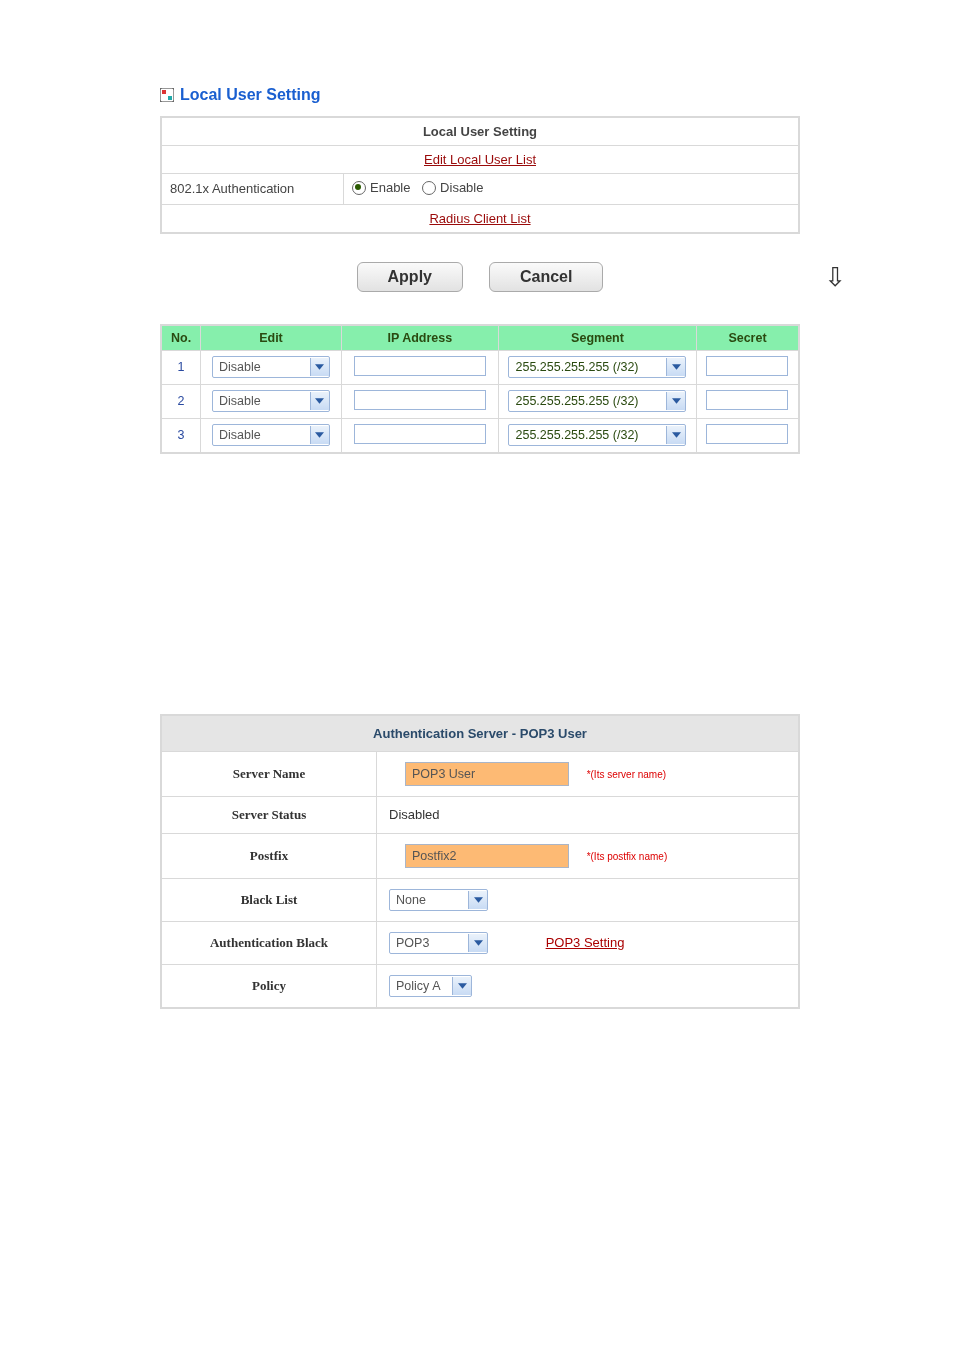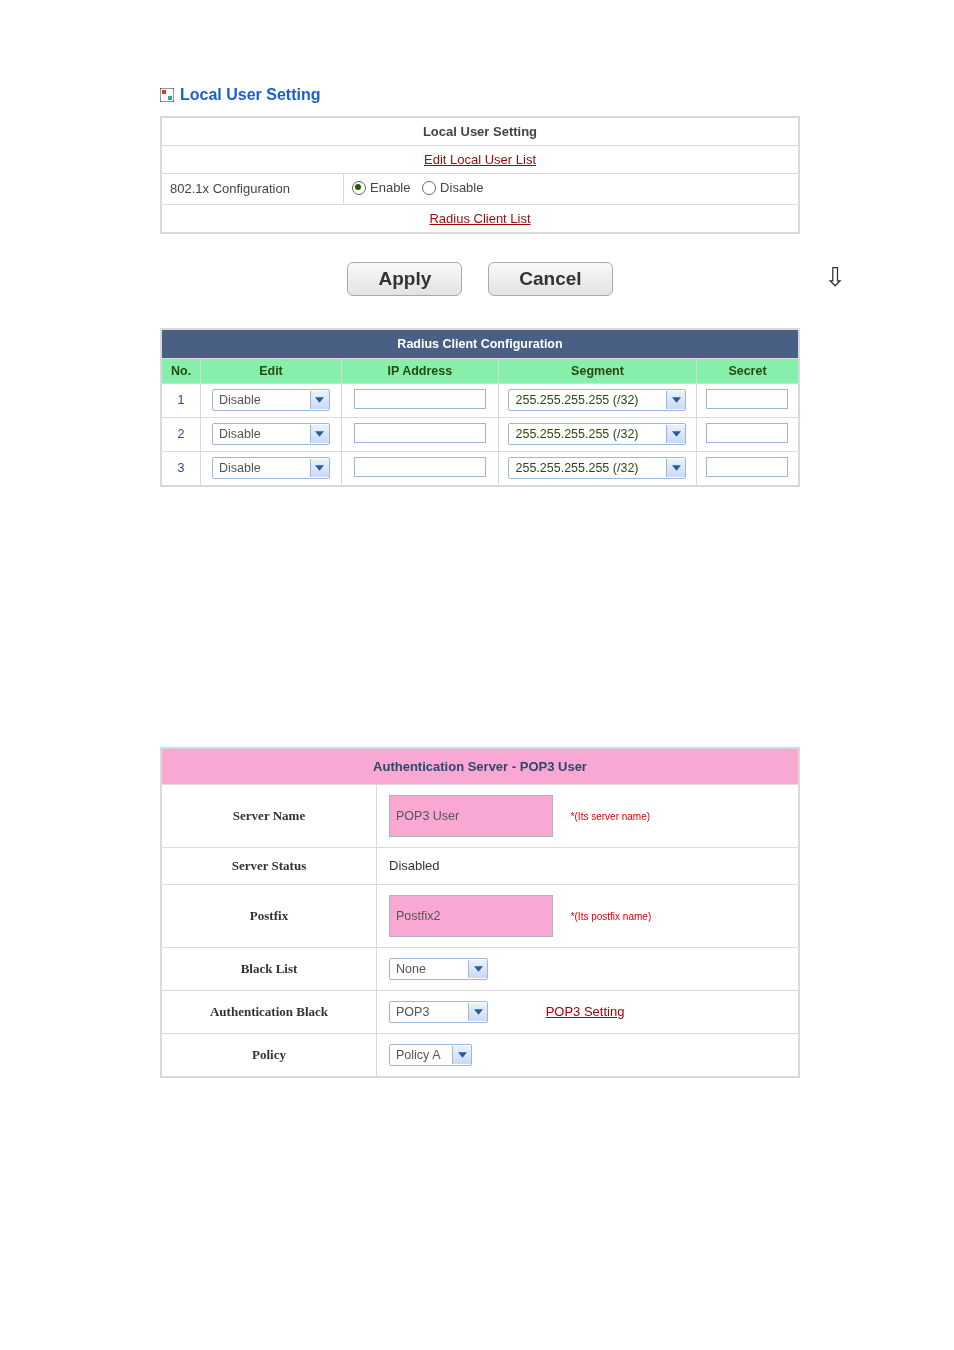--- a/index.html
+++ b/index.html
@@ -94,21 +94,21 @@
     position: relative;
   }
   .btn {
     display: inline-block;
     padding: 5px 30px;
     border: 1px solid #aaa;
     border-radius: 6px;
     background: linear-gradient(#fafafa, #e2e2e2);
     font-weight: bold;
     color: #333;
-    font-size: 19px;
+    font-size: 16px;
     cursor: pointer;
   }
   .arrow-down {
     position: absolute;
     right: -46px;
     top: 0;
     font-size: 26px;
     color: #333;
   }
 
@@ -189,38 +189,39 @@
   table.form td, table.form th {
     border: 1px solid #d9d9d9;
     padding: 10px 12px;
     font-size: 13px;
     color: #333;
   }
   table.form th.header {
     text-align: center;
     font-weight: bold;
     color: #2a4a6a;
-    background: #f9a8d4;
+    background: #e5e5e5;
   }
   .form-label {
     width: 190px;
     text-align: center;
     font-weight: bold;
     color: #222;
     font-family: Liberation Serif, serif;
   }
   .text-input {
     display: inline-block;
     border: 1px solid #a9b5c8;
-    background: #f9a8d4;
+    background: #fdba74;
     width: 150px;
-    padding: 13px 6px;
+    padding: 4px 6px;
     font-size: 12.5px;
     color: #555;
     text-align: left;
+    margin-left: 16px;
   }
   .hint {
     color: #d00;
     font-size: 10px;
     margin-left: 14px;
   }
   .form-link {
     color: #a00;
     text-decoration: underline;
     margin-left: 54px;
@@ -248,21 +249,21 @@
       <tbody>
           <tr>
         <td colspan="2" class="panel-header center">Local User Setting</td>
       </tr>
       <tr>
         <td colspan="2" class="center">
           <span class="link">Edit Local User List</span>
         </td>
       </tr>
       <tr>
-        <td class="label-cell">802.1x Configuration</td>
+        <td class="label-cell">802.1x Authentication</td>
         <td>
           <span class="radio-wrap">
             <span class="radio checked"></span>
             <span>Enable</span>
           </span>
           <span class="radio-wrap">
             <span class="radio"></span>
             <span>Disable</span>
           </span>
         </td>
@@ -276,23 +277,20 @@
       </table>
 
     <div class="button-row">
       <span class="btn">Apply</span>
       <span class="btn">Cancel</span>
       <span class="arrow-down">⇩</span>
     </div>
 
     <table class="grid">
       <thead>
-        <tr>
-          <th colspan="5" class="title">Radius Client Configuration</th>
-        </tr>
         <tr>
           <th class="col col-no">No.</th>
           <th class="col col-type">Edit</th>
           <th class="col col-ip">IP Address</th>
           <th class="col col-seg">Segment</th>
           <th class="col col-secret">Secret</th>
         </tr>
       </thead>
       <tbody id="grid-body">
           <tr>

